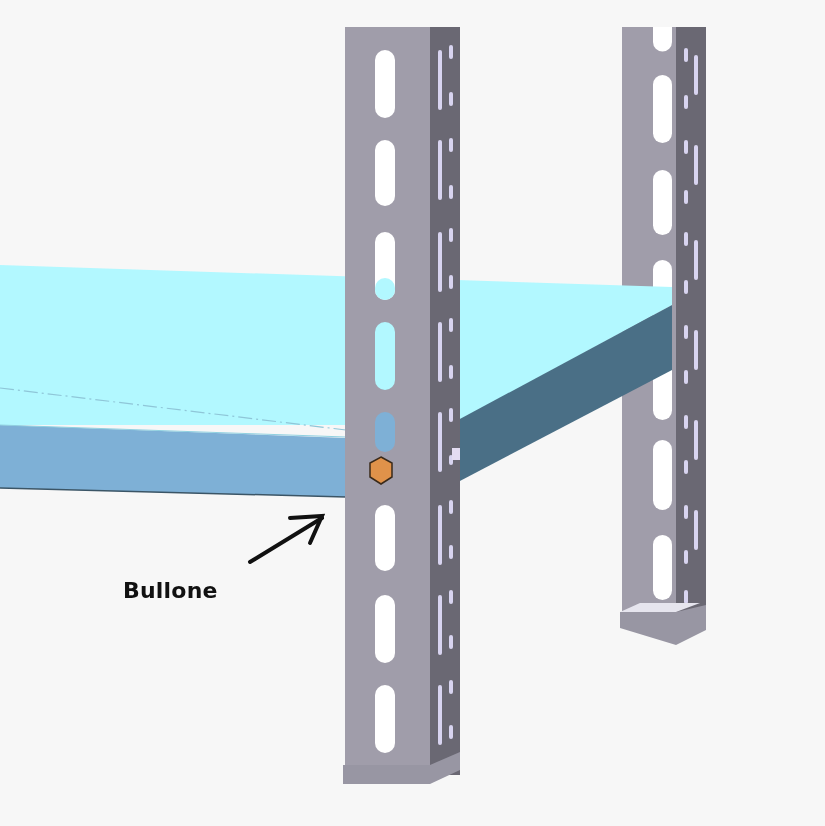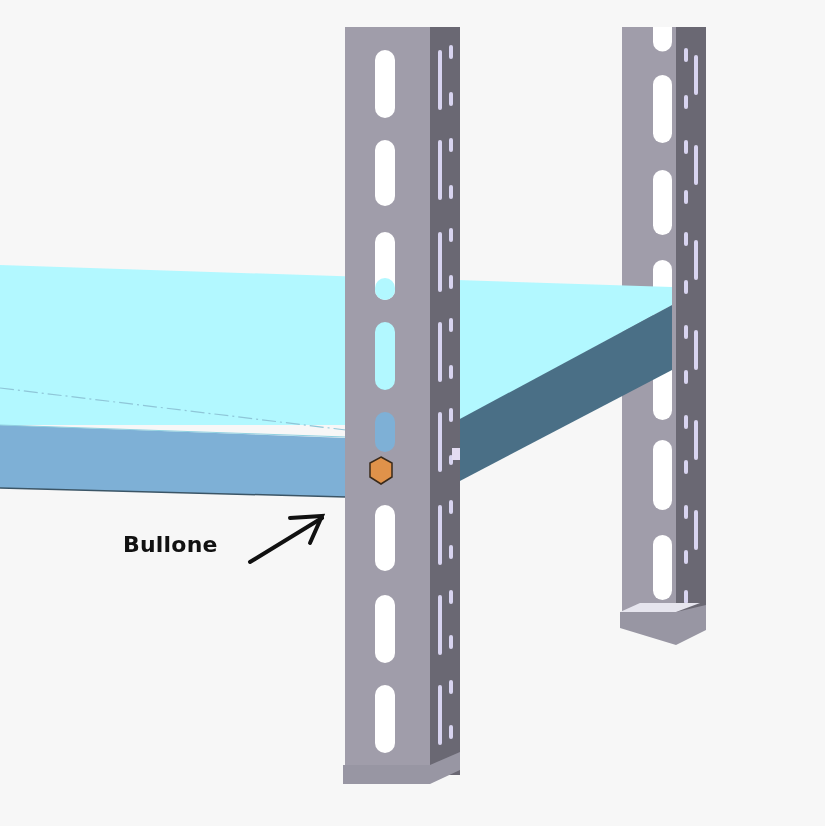--- a/index.html
+++ b/index.html
@@ -1,19 +1,19 @@
 <!DOCTYPE html>
 <html><head>
   <meta charset="utf-8">
   <style>
     html, body { margin: 0; padding: 0; background: #f6f6f6; }
     .stage { position: relative; width: 825px; height: 826px; overflow: hidden; background: #f7f7f7; }
     svg { position: absolute; left: 0; top: 0; }
     .label {
-      position: absolute; left: 123px; top: 532px;
+      position: absolute; left: 123px; top: 578px;
       font-family: "DejaVu Sans", sans-serif; font-weight: bold;
       font-size: 22px; color: #111; letter-spacing: 0.2px;
     }
   </style>
 </head>
 <body>
 
 <div class="stage">
   <svg width="825" height="826" viewBox="0 0 825 826">
 

